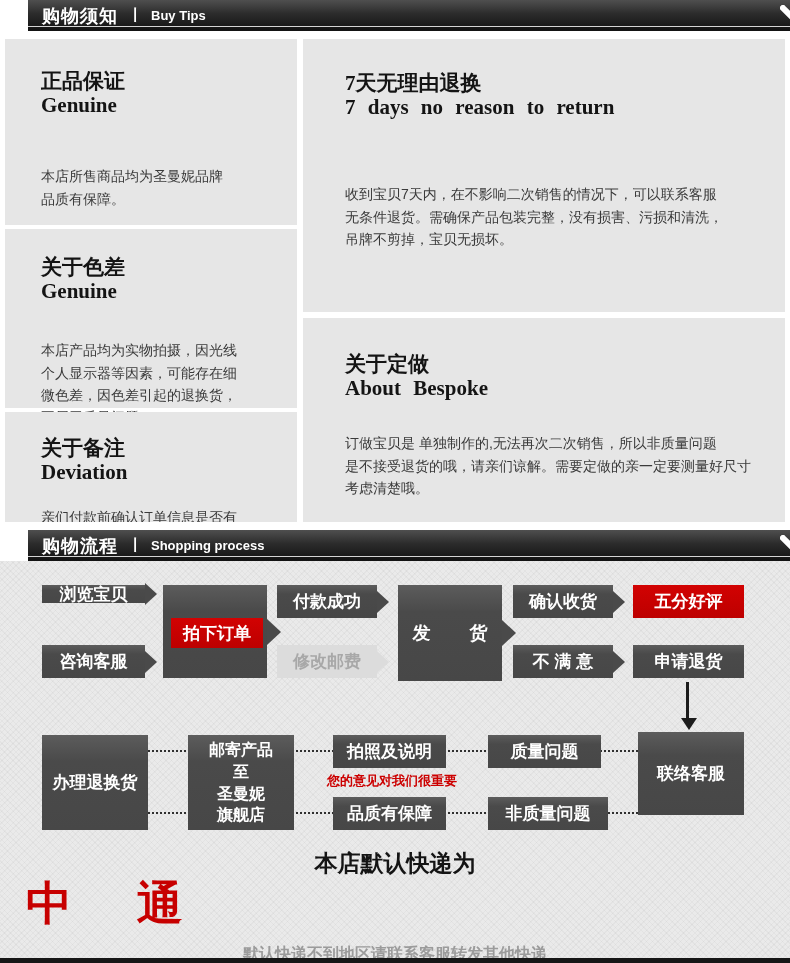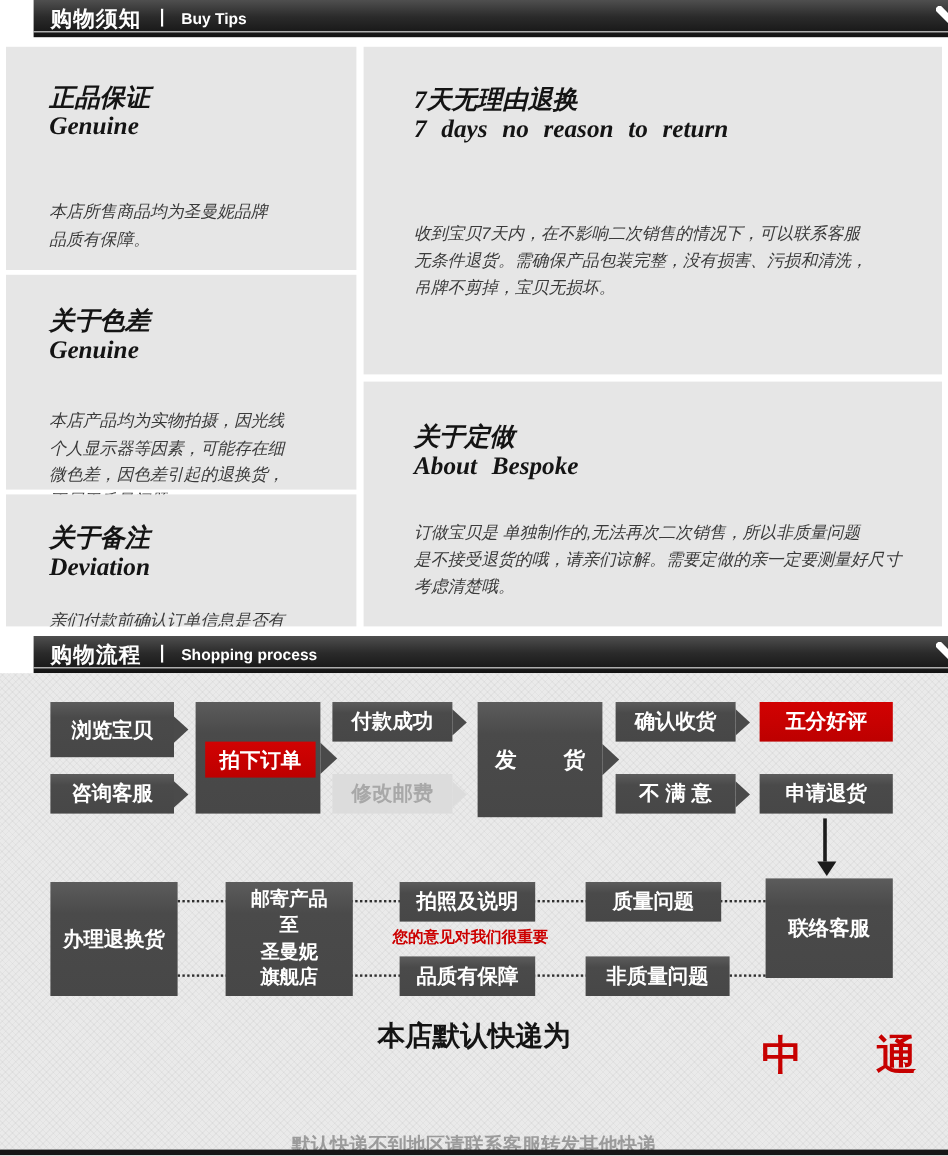--- a/index.html
+++ b/index.html
@@ -14,21 +14,21 @@
   }
   .section-header .underline {
     position:absolute; left:0; right:0; bottom:4px; height:1px; background:#e9e9e9; opacity:.9;
   }
   .hdr-cn { color:#fff; font-size:18px; font-weight:bold; letter-spacing:1px; }
   .hdr-sep { color:#fff; font-size:15px; font-weight:bold; margin:0 8px 0 10px; }
   .hdr-en { color:#fff; font-size:13px; font-weight:bold; }
   .chevron { position:absolute; right:12px; top:5px; width:26px; height:17px; }
 
   
-  .card { position:absolute; background:#e6e6e6;font-style:italic; }
+  .card { position:absolute; background:#e6e6e6; }
   .card .heading { font-family:"Liberation Serif","DejaVu Serif",serif; font-weight:bold; color:#141414; font-size:21px; line-height:1.15; }
   .card .heading .en { word-spacing:7px; }
   .card .body { font-size:14px; color:#3a3a3a; line-height:1.6; white-space:pre-line; }
   .card-l1 { left:5px;   top:39px;  width:292px; height:186px; padding:30px 0 0 36px; }
   .card-l2 { left:5px;   top:229px; width:292px; height:179px; padding:26px 0 0 36px; }
   .card-l3 { left:5px;   top:412px; width:292px; height:110px; padding:24px 0 0 36px; overflow:hidden; }
   .card-r1 { left:303px; top:39px;  width:482px; height:273px; padding:32px 0 0 42px; }
   .card-r2 { left:303px; top:318px; width:482px; height:204px; padding:34px 0 0 42px; }
   .card-l1 .body { margin-top:48px; }
   .card-l2 .body { margin-top:36px; }
@@ -60,21 +60,21 @@
   .red { background:linear-gradient(180deg,#d20202 0%, #bd0000 100%);text-align:right; }
   .disabled { background:#dcdcdc; color:#a8a8a8; }
   .disabled.tip::after { border-left-color:#dcdcdc; }
   .spaced { word-spacing:34px; font-size:18px; }
   .dotline { position:absolute; height:0; border-top:2px dotted #2f2f2f; z-index:1; }
   .vline { position:absolute; width:3px; background:#1c1c1c; z-index:1; }
   .vhead { position:absolute; width:0; height:0; border-top:12px solid #1c1c1c; border-left:8px solid transparent; border-right:8px solid transparent; z-index:1; }
   .flow-note { position:absolute; color:#cc0000; font-size:13px; font-weight:bold; z-index:2; }
 
   .ship-line1 { position:absolute; left:0; right:0; top:287px; text-align:center; font-size:23px; font-weight:bold; color:#141414; }
-  .brand { position:absolute; left:0; right:0; top:296px; text-align:right; font-size:34px; font-weight:bold; color:#c70000; letter-spacing:26px; text-indent:26px; }
+  .brand { position:absolute; left:0; right:0; top:312px; text-align:left; font-size:46px; font-weight:bold; color:#c70000; letter-spacing:26px; text-indent:26px; }
   .ship-note { position:absolute; left:0; right:0; top:383px; text-align:center; font-size:16px; font-weight:bold; color:#9b9b9b; }
   .bottom-bar { position:absolute; left:0; bottom:0; width:100%; height:5px; background:#161616; }
 </style>
 </head>
 <body>
 
 <div class="page">
 
   <div class="section-header" style="top:0;">
     <span class="hdr-cn">购物须知</span>
@@ -145,21 +145,21 @@
     <div class="underline"></div>
   </div>
 
   <div class="flow">
 
     <div class="dotline" style="left:100px; top:189px; width:590px;"></div>
     <div class="dotline" style="left:100px; top:251px; width:590px;"></div>
     <div class="vline" style="left:686px; top:121px; height:36px;"></div>
     <div class="vhead" style="left:681px; top:157px;"></div>
 
-    <div class="fbox tip" style="left:42px;  top:24px; width:103px; height:46px;">浏览宝贝</div>
+    <div class="fbox tip" style="left:42px;  top:24px; width:103px; height:18px;">浏览宝贝</div>
     <div class="fbox bigtip" style="left:163px; top:24px; width:104px; height:93px;"></div>
     <div class="fbox red" style="left:171px; top:57px; width:92px; height:30px; font-size:17px;">拍下订单</div>
     <div class="fbox tip" style="left:277px; top:24px; width:100px; height:33px;">付款成功</div>
     <div class="fbox bigtip spaced" style="left:398px; top:24px; width:104px; height:96px;">发 货</div>
     <div class="fbox tip" style="left:513px; top:24px; width:100px; height:33px;">确认收货</div>
     <div class="fbox red" style="left:633px; top:24px; width:111px; height:33px;">五分好评</div>
 
     <div class="fbox tip" style="left:42px;  top:84px; width:103px; height:33px;">咨询客服</div>
     <div class="fbox disabled tip" style="left:277px; top:84px; width:100px; height:33px;">修改邮费</div>
     <div class="fbox tip" style="left:513px; top:84px; width:100px; height:33px;">不 满 意</div>

